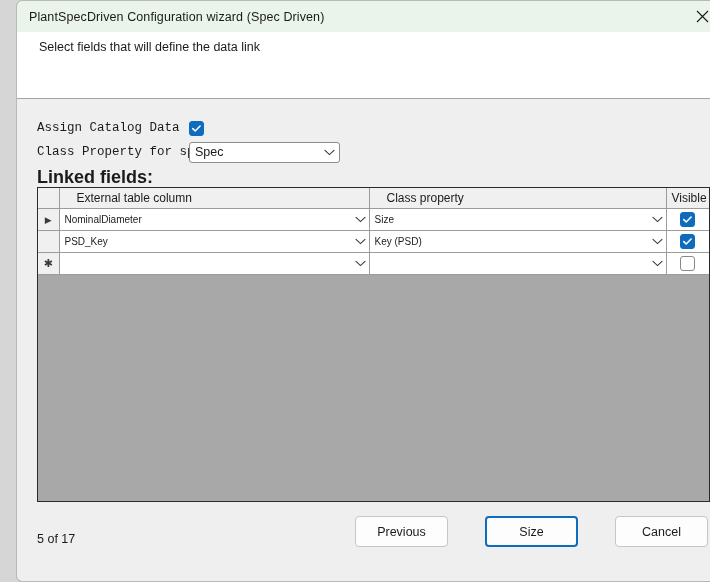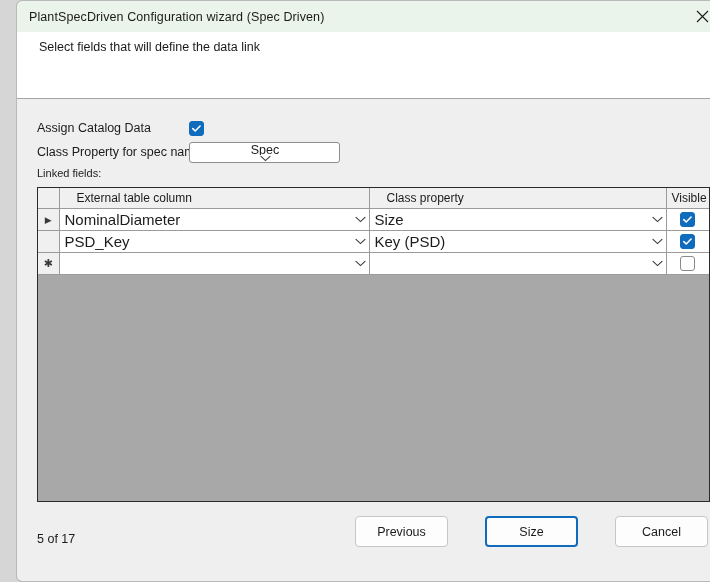--- a/index.html
+++ b/index.html
@@ -92,20 +92,21 @@
   }
   #row-assign { left: 20px; top: 18px; width: 400px; }
   #row-class  { left: 20px; top: 42px; width: 400px; }
 
   .field-label {
     font-size: 12.5px;
     color: #1b1b1b;
     white-space: nowrap;
     width: 152px;
     flex: 0 0 152px;
+    font-family: Liberation Mono, monospace;
   }
 
   .checkbox {
     width: 15px;
     height: 15px;
     box-sizing: border-box;
     border-radius: 3px;
     display: inline-flex;
     align-items: center;
     justify-content: center;
@@ -125,37 +126,37 @@
     width: 151px;
     height: 21px;
     box-sizing: border-box;
     background: #ffffff;
     border: 1px solid #8d8d8d;
     border-radius: 3px;
     display: flex;
     align-items: center;
     padding: 0 4px 0 5px;
     cursor: default;
-    flex-direction: column;
   }
   .combo-value {
     flex: 1 1 auto;
     font-size: 12.5px;
     color: #1b1b1b;
     white-space: nowrap;
     overflow: hidden;
   }
   .combo svg { flex: 0 0 auto; display: block; }
 
   .section-label {
     position: absolute;
     left: 20px;
     top: 68px;
-    font-size: 11px;
-    color: #1b1b1b;
+    font-size: 18px;
+    color: #1b1b1b;
+    font-weight: bold;
   }
 
   
   .grid {
     position: absolute;
     left: 20px;
     top: 88px;
     width: 673px;
     height: 315px;
     box-sizing: border-box;
@@ -215,21 +216,21 @@
 
   .cell-inner {
     display: flex;
     align-items: center;
     height: 100%;
     padding: 0 3px 0 5px;
     box-sizing: border-box;
   }
   .cell-text {
     flex: 1 1 auto;
-    font-size: 15px;
+    font-size: 10px;
     color: #1b1b1b;
     white-space: nowrap;
     overflow: hidden;
   }
   .cell-inner svg { flex: 0 0 auto; display: block; }
   .vis-cell { text-align: center; }
   .vis-wrap {
     display: flex;
     align-items: center;
     justify-content: center;

